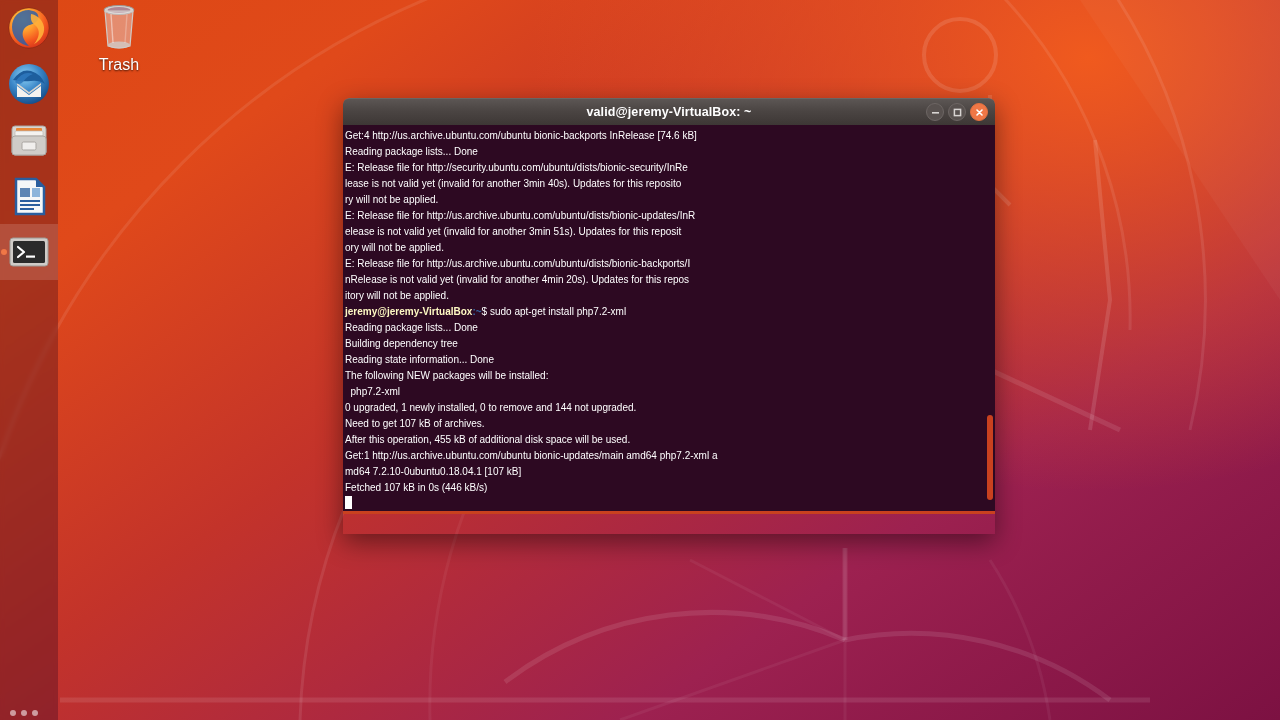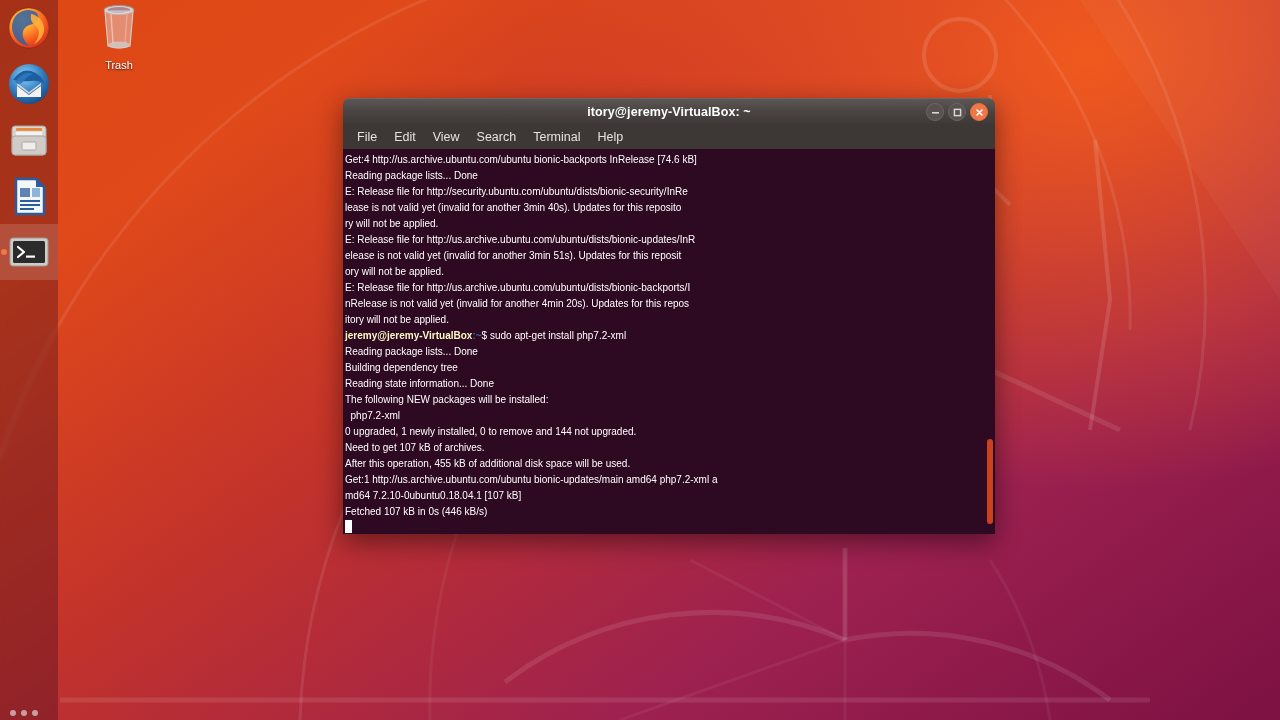--- a/index.html
+++ b/index.html
@@ -66,21 +66,21 @@
 
   
   .desktop-icon {
     position: absolute;
     width: 92px;
     text-align: center;
     cursor: pointer;
   }
   .desktop-icon .label {
     color: #ffffff;
-    font-size: 11px;
+    font-size: 16px;
     line-height: 14px;
     text-shadow: 0 1px 2px rgba(0,0,0,0.75);
     margin-top: 2px;
     word-wrap: break-word;
   }
 
   
   #terminal-window {
     position: absolute;
     left: 343px;
@@ -330,49 +330,41 @@
 
   <div id="workspace-dots">
     <span></span>
     <span></span>
     <span></span>
   </div>
 
   <div id="terminal-window">
 
     <div id="titlebar">
-      <span id="titlebar-title">itory@jeremy-VirtualBox: ~</span>
+      <span id="titlebar-title">valid@jeremy-VirtualBox: ~</span>
 
       <div id="window-buttons">
         <div class="win-btn">
           <svg width="9" height="9" viewBox="0 0 9 9">
             <rect x="1" y="4" width="7" height="1.6" fill="#d8d4d2"></rect>
           </svg>
         </div>
         <div class="win-btn">
           <svg width="9" height="9" viewBox="0 0 9 9">
             <rect x="1.4" y="1.4" width="6.2" height="6.2" fill="none" stroke="#d8d4d2" stroke-width="1.5"></rect>
           </svg>
         </div>
         <div class="win-btn close">
           <svg width="9" height="9" viewBox="0 0 9 9">
             <path d="M 2 2 L 7 7 M 7 2 L 2 7" stroke="#ffffff" stroke-width="1.6" stroke-linecap="round"></path>
           </svg>
         </div>
       </div>
     </div>
 
-    <div id="menubar">
-      <span class="menu-item">File</span>
-      <span class="menu-item">Edit</span>
-      <span class="menu-item">View</span>
-      <span class="menu-item">Search</span>
-      <span class="menu-item">Terminal</span>
-      <span class="menu-item">Help</span>
-    </div>
 
     <div id="term-body">
       <div id="term-text"><div class="term-line">Get:4 http://us.archive.ubuntu.com/ubuntu bionic-backports InRelease [74.6 kB]</div><div class="term-line">Reading package lists... Done</div><div class="term-line">E: Release file for http://security.ubuntu.com/ubuntu/dists/bionic-security/InRe</div><div class="term-line">lease is not valid yet (invalid for another 3min 40s). Updates for this reposito</div><div class="term-line">ry will not be applied.</div><div class="term-line">E: Release file for http://us.archive.ubuntu.com/ubuntu/dists/bionic-updates/InR</div><div class="term-line">elease is not valid yet (invalid for another 3min 51s). Updates for this reposit</div><div class="term-line">ory will not be applied.</div><div class="term-line">E: Release file for http://us.archive.ubuntu.com/ubuntu/dists/bionic-backports/I</div><div class="term-line">nRelease is not valid yet (invalid for another 4min 20s). Updates for this repos</div><div class="term-line">itory will not be applied.</div><div class="term-line"><span class="c-green">jeremy@jeremy-VirtualBox</span><span class="c-blue">:~</span><span class="c-white">$</span><span class="c-white"> sudo apt-get install php7.2-xml</span></div><div class="term-line">Reading package lists... Done</div><div class="term-line">Building dependency tree</div><div class="term-line">Reading state information... Done</div><div class="term-line">The following NEW packages will be installed:</div><div class="term-line">  php7.2-xml</div><div class="term-line">0 upgraded, 1 newly installed, 0 to remove and 144 not upgraded.</div><div class="term-line">Need to get 107 kB of archives.</div><div class="term-line">After this operation, 455 kB of additional disk space will be used.</div><div class="term-line">Get:1 http://us.archive.ubuntu.com/ubuntu bionic-updates/main amd64 php7.2-xml a</div><div class="term-line">md64 7.2.10-0ubuntu0.18.04.1 [107 kB]</div><div class="term-line">Fetched 107 kB in 0s (446 kB/s)</div><div class="term-line"><span id="cursor"></span></div></div>
       <div id="term-scrollbar">
         <div id="term-scrollthumb" style="height: 85px; top: 290px;"></div>
       </div>
     </div>
   </div>
 
 </div>

